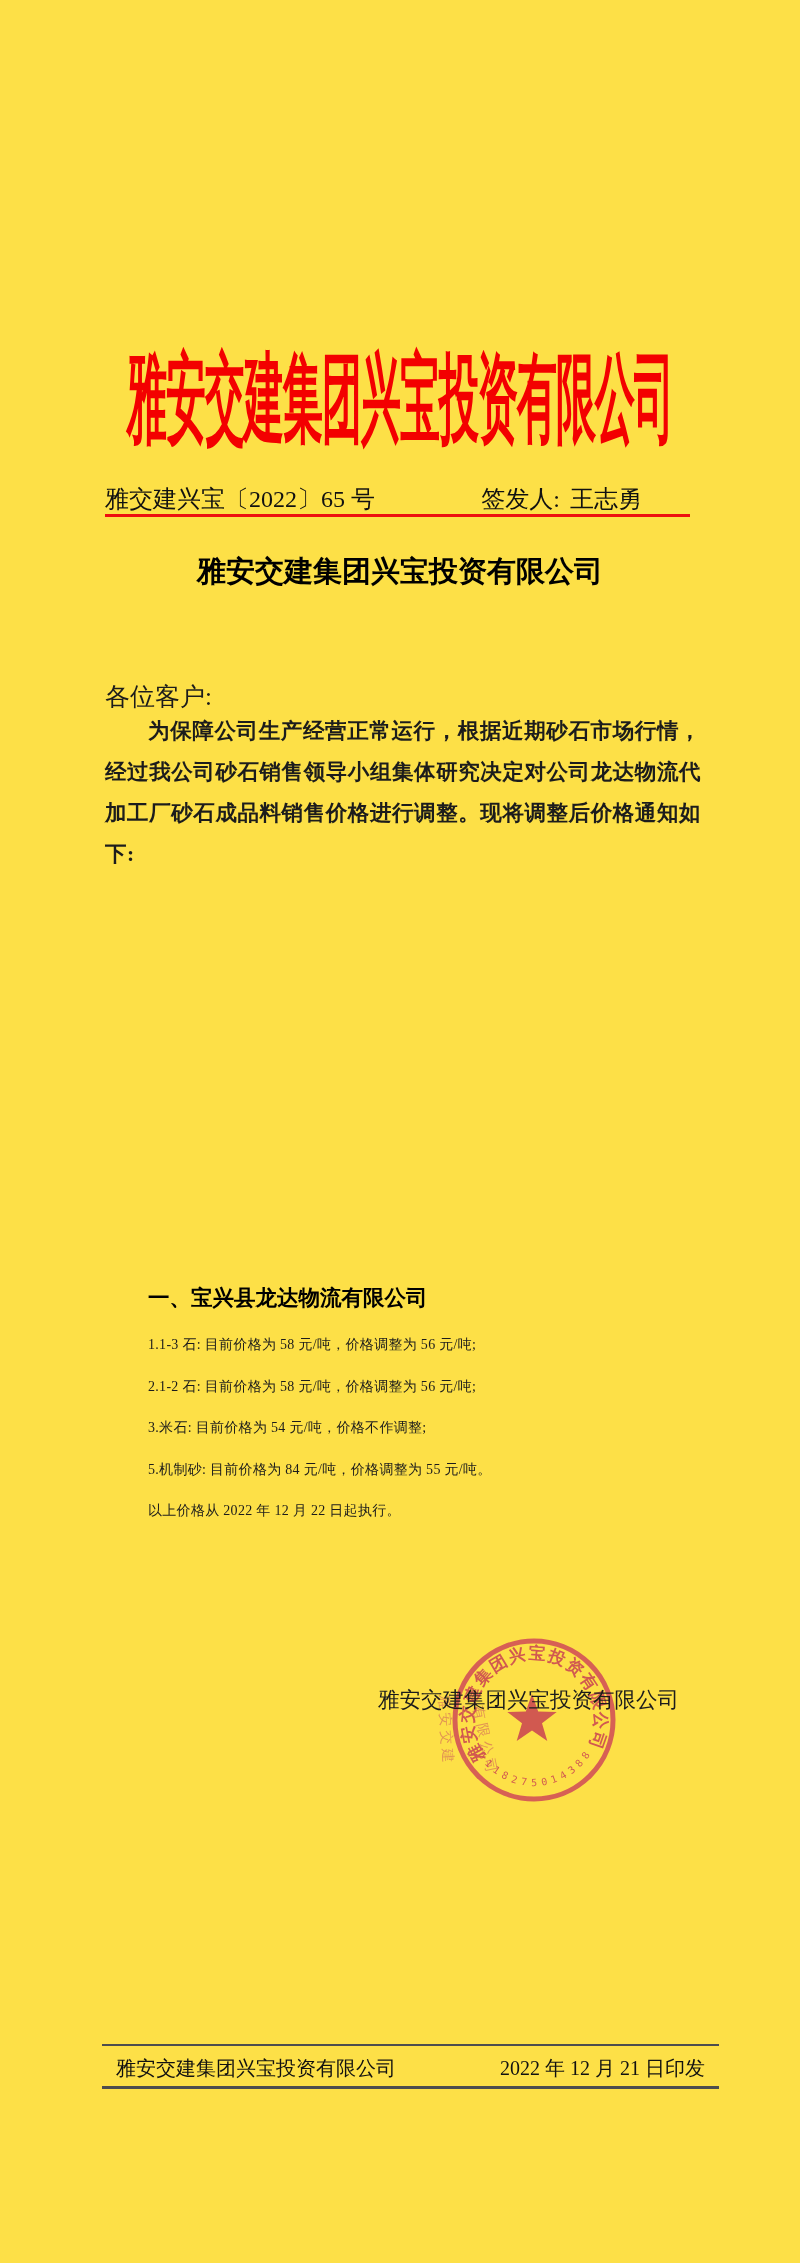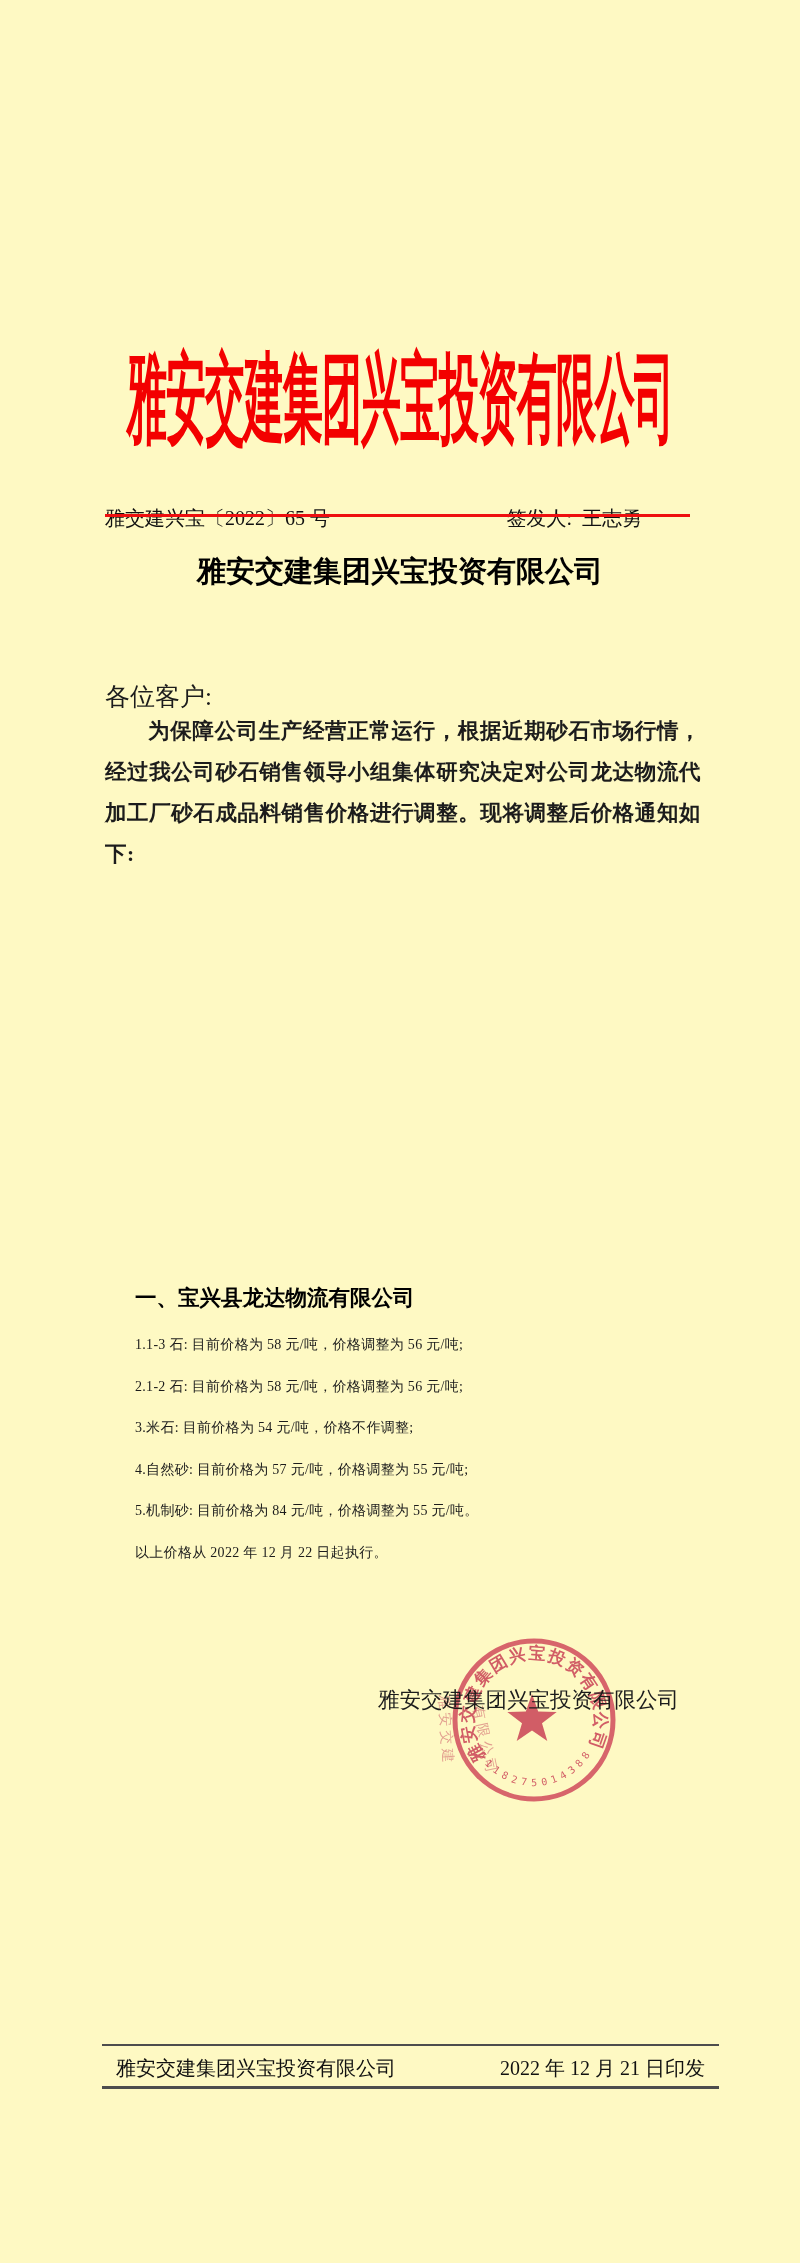--- a/index.html
+++ b/index.html
@@ -1,37 +1,37 @@
 <!DOCTYPE html>
 <html><head>
 <meta charset="utf-8">
 <style>
   html,body{margin:0;padding:0;background:#fff;}
-  .page{position:relative;width:800px;height:2263px;background:#fef9c3;overflow:hidden;
+  .page{position:relative;width:800px;height:2263px;background:#fde047;overflow:hidden;
         font-family:"Liberation Serif","DejaVu Serif",serif;color:#1c1c1c;}
 
   
   .letterhead{position:absolute;top:332px;left:0;width:100%;text-align:center;}
   .letterhead .stretch{display:inline-block;font-size:40px;font-weight:bold;color:#f30000;
         white-space:nowrap;letter-spacing:-1px;transform:scaleY(2.45);transform-origin:50% 0;}
 
   .docnum-row{position:absolute;top:483px;left:105px;width:585px;box-sizing:border-box;
-        display:flex;justify-content:space-between;padding-right:48px;font-size:20px;color:#111;margin-top:22px;}
+        display:flex;justify-content:space-between;padding-right:48px;font-size:24px;color:#111;}
   .issuer-name{margin-left:10px;}
   .red-rule{position:absolute;top:514px;left:105px;width:585px;height:3px;background:#ee0f0f;}
 
   .doc-title{position:absolute;top:550px;left:0;width:100%;text-align:center;
         font-size:29px;font-weight:bold;line-height:42px;color:#000;}
 
   .salutation{position:absolute;top:680px;left:105px;font-size:25px;}
 
   .para{position:absolute;top:711px;left:105px;width:596px;margin:0;font-size:21.5px;
         line-height:41px;text-align:justify;text-indent:2em;letter-spacing:.5px;font-weight:bold;}
 
-  .section{position:absolute;top:1276px;left:92px;width:606px;}
+  .section{position:absolute;top:1276px;left:105px;width:606px;}
   .sec-heading{font-size:21.5px;font-weight:bold;color:#000;padding-left:43px;line-height:44px;
         margin-bottom:4px;font-family:"Liberation Sans","DejaVu Sans",sans-serif;}
   .item{font-size:14px;line-height:41.5px;padding-left:43px;letter-spacing:.3px;}
 
   .signature{position:absolute;top:1686px;right:121px;text-align:center;font-size:21.5px;z-index:3;}
   .sig-company{line-height:28px;}
   .sig-date{margin-top:15px;line-height:28px;}
 
   .seal{position:absolute;left:444px;top:1630px;z-index:1;}
   .ghost-frag{position:absolute;font-size:14px;color:#c84a5e;opacity:.5;white-space:nowrap;
@@ -68,21 +68,20 @@
 
   <div class="salutation">各位客户:</div>
 
   <p class="para">为保障公司生产经营正常运行，根据近期砂石市场行情，经过我公司砂石销售领导小组集体研究决定对公司龙达物流代加工厂砂石成品料销售价格进行调整。现将调整后价格通知如下:</p>
 
   <div class="section">
     <div class="sec-heading">一、宝兴县龙达物流有限公司</div>
     <div class="item">1.1-3 石: 目前价格为 58 元/吨，价格调整为 56 元/吨;</div>
     <div class="item">2.1-2 石: 目前价格为 58 元/吨，价格调整为 56 元/吨;</div>
     <div class="item">3.米石: 目前价格为 54 元/吨，价格不作调整;</div>
-    <div class="item">4.自然砂: 目前价格为 57 元/吨，价格调整为 55 元/吨;</div>
     <div class="item">5.机制砂: 目前价格为 84 元/吨，价格调整为 55 元/吨。</div>
     <div class="item">以上价格从 2022 年 12 月 22 日起执行。</div>
   </div>
 
   <svg class="seal" width="180" height="180" viewBox="0 0 180 180">
     <g opacity="0.82">
       <circle cx="90" cy="90" r="79" fill="none" stroke="#cf4558" stroke-width="5"></circle>
       <path id="sealArcPath" d="M 41.9 127.6 A 61 61 0 1 1 138.1 127.6" fill="none"></path>
       <text font-size="17" font-weight="bold" fill="#c83c52" letter-spacing="3" font-family="Liberation Serif, DejaVu Serif, serif">
         <textPath href="#sealArcPath" startOffset="0" textLength="262">雅安交建集团兴宝投资有限公司</textPath>

